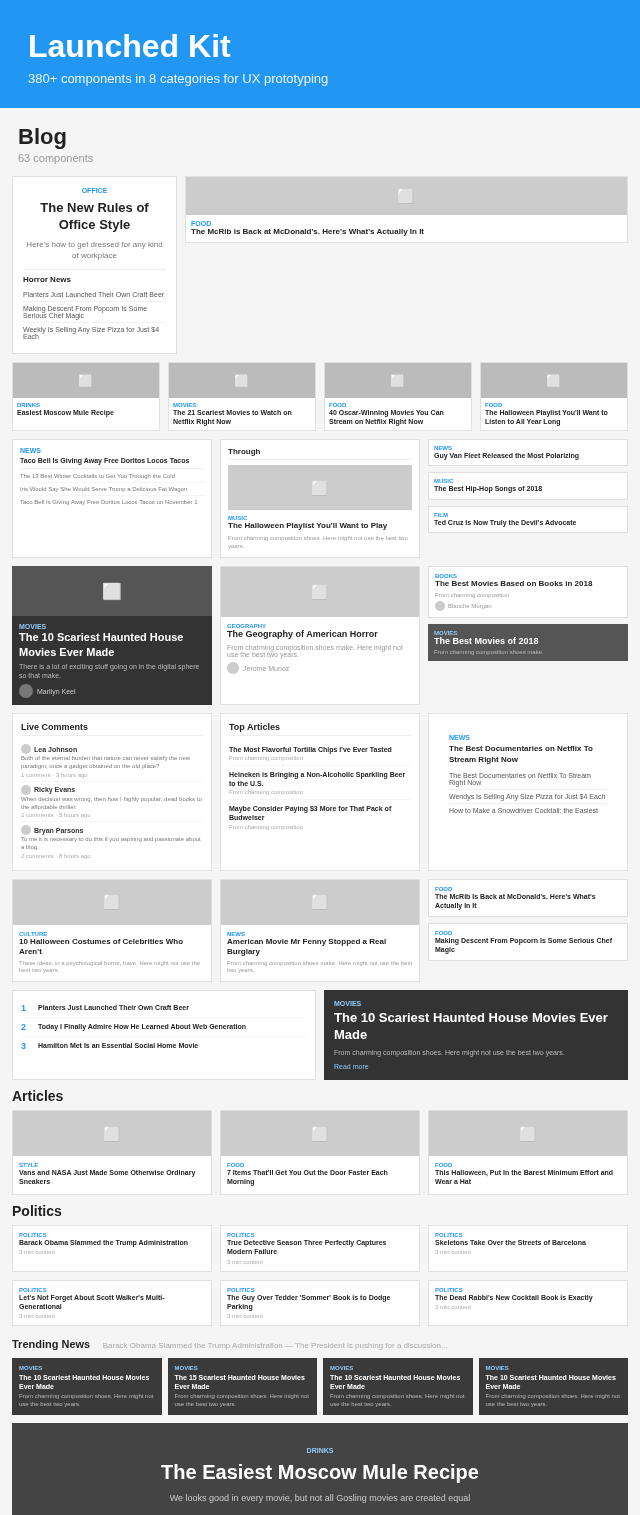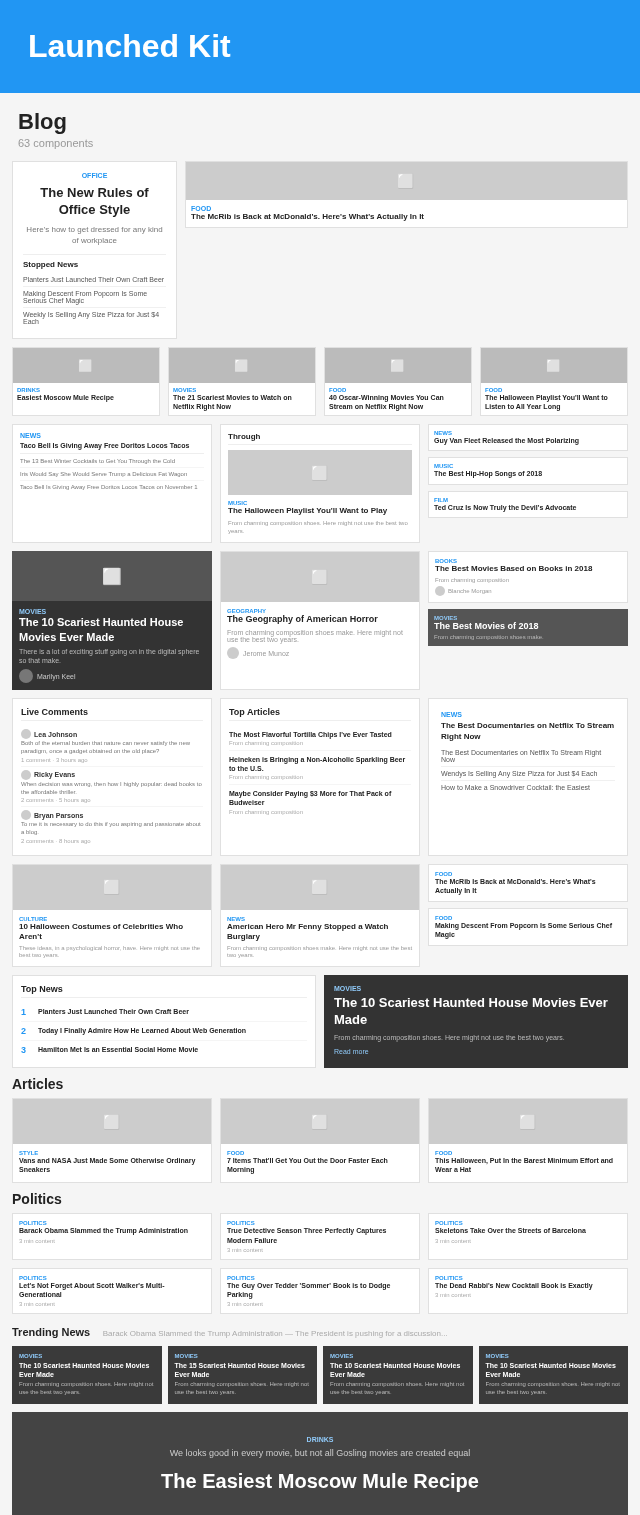--- a/index.html
+++ b/index.html
@@ -3,39 +3,40 @@
   <meta charset="utf-8">
   <style>
     * { box-sizing: border-box; margin: 0; padding: 0; }
     body { font-family: Arial, Helvetica, sans-serif; background: #f5f5f5; width: 640px; }
   </style>
 </head>
 <body>
 
 <div style="background:#2196F3; padding:28px 28px 22px;">
   <div style="font-size:32px;font-weight:700;color:white;margin-bottom:6px;">Launched Kit</div>
+  <div style="font-size:13px;color:rgba(255,255,255,0.9);">380+ components in 8 categories for UX prototyping</div>
 </div>
 
 <div style="padding:16px 18px 4px;">
   <div style="font-size:22px;font-weight:700;color:#222;">Blog</div>
   <div style="font-size:11px;color:#999;margin-top:2px;">63 components</div>
 </div>
 
 <div style="padding:8px 12px;">
 
   <div style="display:grid;grid-template-columns:165px 1fr;gap:8px;margin-bottom:8px;">
 
     <div style="background:white;border:1px solid #e0e0e0;padding:10px;">
       <div style="text-align:center;margin-bottom:6px;">
         <div style="font-size:7px;color:#2196F3;font-weight:700;text-transform:uppercase;">OFFICE</div>
       </div>
       <div style="font-size:13px;font-weight:700;color:#222;line-height:1.3;margin-bottom:5px;text-align:center;">The New Rules of Office Style</div>
       <div style="font-size:8px;color:#777;line-height:1.4;text-align:center;margin-bottom:8px;">Here's how to get dressed for any kind of workplace</div>
       <hr style="border:none;border-top:1px solid #eee;margin-bottom:5px;">
-      <div style="font-size:8px;font-weight:700;color:#222;margin-bottom:4px;">Stopped News</div>
+      <div style="font-size:8px;font-weight:700;color:#222;margin-bottom:4px;">Horror News</div>
       <div style="font-size:7px;color:#555;border-bottom:1px solid #f0f0f0;padding:3px 0;">Planters Just Launched Their Own Craft Beer</div>
       <div style="font-size:7px;color:#555;border-bottom:1px solid #f0f0f0;padding:3px 0;">Making Descent From Popcorn Is Some Serious Chef Magic</div>
       <div style="font-size:7px;color:#555;padding:3px 0;">Weekly Is Selling Any Size Pizza for Just $4 Each</div>
     </div>
 
     <div style="display:flex;flex-direction:column;gap:8px;">
       <div style="background:white;border:1px solid #e0e0e0;">
         <div style="background:#ccc;height:38px;display:flex;align-items:center;justify-content:center;">
           <span style="color:#999;font-size:14px;">⬜</span>
         </div>
@@ -211,21 +212,21 @@
       <div style="padding:4px 0;border-bottom:1px solid #f5f5f5;">
         <div style="font-size:7px;font-weight:600;color:#222;line-height:1.3;">Heineken is Bringing a Non-Alcoholic Sparkling Beer to the U.S.</div>
         <div style="font-size:6px;color:#aaa;margin-top:1px;">From charming composition</div>
       </div>
       <div style="padding:4px 0;">
         <div style="font-size:7px;font-weight:600;color:#222;line-height:1.3;">Maybe Consider Paying $3 More for That Pack of Budweiser</div>
         <div style="font-size:6px;color:#aaa;margin-top:1px;">From charming composition</div>
       </div>
     </div>
 
-    <div style="background:white;border:1px solid #e0e0e0;padding:12px;">
+    <div style="background:white;border:1px solid #e0e0e0;padding:20px;">
       <div style="font-size:7px;color:#2196F3;font-weight:700;margin-bottom:3px;">NEWS</div>
       <div style="font-size:8px;font-weight:700;color:#222;line-height:1.3;margin-bottom:4px;">The Best Documentaries on Netflix To Stream Right Now</div>
       <div style="font-size:7px;color:#555;border-bottom:1px solid #f0f0f0;padding:3px 0;">The Best Documentaries on Netflix To Stream Right Now</div>
       <div style="font-size:7px;color:#555;border-bottom:1px solid #f0f0f0;padding:3px 0;">Wendys Is Selling Any Size Pizza for Just $4 Each</div>
       <div style="font-size:7px;color:#555;padding:3px 0;">How to Make a Snowdriver Cocktail: the Easiest</div>
     </div>
   </div>
 
   <div style="display:grid;grid-template-columns:1fr 1fr 1fr;gap:8px;margin-bottom:8px;">
     <div style="background:white;border:1px solid #e0e0e0;">
@@ -237,40 +238,39 @@
         <div style="font-size:8px;font-weight:700;color:#222;line-height:1.3;margin-bottom:2px;">10 Halloween Costumes of Celebrities Who Aren't</div>
         <div style="font-size:6px;color:#999;line-height:1.3;">These ideas, in a psychological horror, have. Here might not use the best two years.</div>
       </div>
     </div>
     <div style="background:white;border:1px solid #e0e0e0;">
       <div style="background:#ccc;height:45px;display:flex;align-items:center;justify-content:center;">
           <span style="color:#999;font-size:14px;">⬜</span>
         </div>
       <div style="padding:6px;">
         <div style="font-size:6px;color:#2196F3;font-weight:700;text-transform:uppercase;">NEWS</div>
-        <div style="font-size:8px;font-weight:700;color:#222;line-height:1.3;margin-bottom:2px;">American Hero Mr Fenny Stopped a Watch Burglary</div>
+        <div style="font-size:8px;font-weight:700;color:#222;line-height:1.3;margin-bottom:2px;">American Movie Mr Fenny Stopped a Real Burglary</div>
         <div style="font-size:6px;color:#999;line-height:1.3;">From charming composition shoes make. Here might not use the best two years.</div>
       </div>
     </div>
     <div style="display:flex;flex-direction:column;gap:6px;">
       <div style="background:white;border:1px solid #e0e0e0;padding:6px;">
         <div style="font-size:6px;color:#2196F3;font-weight:700;">FOOD</div>
         <div style="font-size:7px;font-weight:700;color:#222;line-height:1.3;">The McRib Is Back at McDonald's. Here's What's Actually In It</div>
       </div>
       <div style="background:white;border:1px solid #e0e0e0;padding:6px;">
         <div style="font-size:6px;color:#2196F3;font-weight:700;">FOOD</div>
         <div style="font-size:7px;font-weight:700;color:#222;line-height:1.3;">Making Descent From Popcorn Is Some Serious Chef Magic</div>
       </div>
     </div>
   </div>
 
   <div style="display:grid;grid-template-columns:1fr 1fr;gap:8px;margin-bottom:8px;">
 
     <div style="background:white;border:1px solid #e0e0e0;padding:8px;">
-      <div style="font-size:9px;font-weight:700;color:#222;margin-bottom:5px;border-bottom:1px solid #eee;padding-bottom:3px;">Top News</div>
       <div style="display:flex;gap:5px;padding:4px 0;border-bottom:1px solid #f5f5f5;">
         <span style="font-size:9px;font-weight:700;color:#2196F3;min-width:12px;">1</span>
         <div style="font-size:7px;font-weight:600;color:#222;line-height:1.3;">Planters Just Launched Their Own Craft Beer</div>
       </div>
       <div style="display:flex;gap:5px;padding:4px 0;border-bottom:1px solid #f5f5f5;">
         <span style="font-size:9px;font-weight:700;color:#2196F3;min-width:12px;">2</span>
         <div style="font-size:7px;font-weight:600;color:#222;line-height:1.3;">Today I Finally Admire How He Learned About Web Generation</div>
       </div>
       <div style="display:flex;gap:5px;padding:4px 0;">
         <span style="font-size:9px;font-weight:700;color:#2196F3;min-width:12px;">3</span>
@@ -378,18 +378,18 @@
     </div>
     <div style="background:#3a3a3a;color:white;padding:7px;">
       <div style="font-size:6px;color:#90CAF9;font-weight:700;text-transform:uppercase;margin-bottom:2px;">MOVIES</div>
       <div style="font-size:7px;font-weight:700;color:white;line-height:1.3;margin-bottom:2px;">The 10 Scariest Haunted House Movies Ever Made</div>
       <div style="font-size:6px;color:#bbb;line-height:1.3;">From charming composition shoes. Here might not use the best two years.</div>
     </div>
   </div>
 
   <div style="background:#444;color:white;padding:24px;text-align:center;margin-bottom:8px;">
     <div style="font-size:7px;color:#90CAF9;font-weight:700;text-transform:uppercase;margin-bottom:5px;">DRINKS</div>
+    <div style="font-size:20px;font-weight:700;line-height:1.3;margin-bottom:8px;">The Easiest Moscow Mule Recipe</div>
     <div style="font-size:9px;color:#ccc;margin-bottom:10px;">We looks good in every movie, but not all Gosling movies are created equal</div>
-    <div style="font-size:20px;font-weight:700;line-height:1.3;margin-bottom:8px;">The Easiest Moscow Mule Recipe</div>
 
   </div>
 
 </div>
 
 </body></html>

